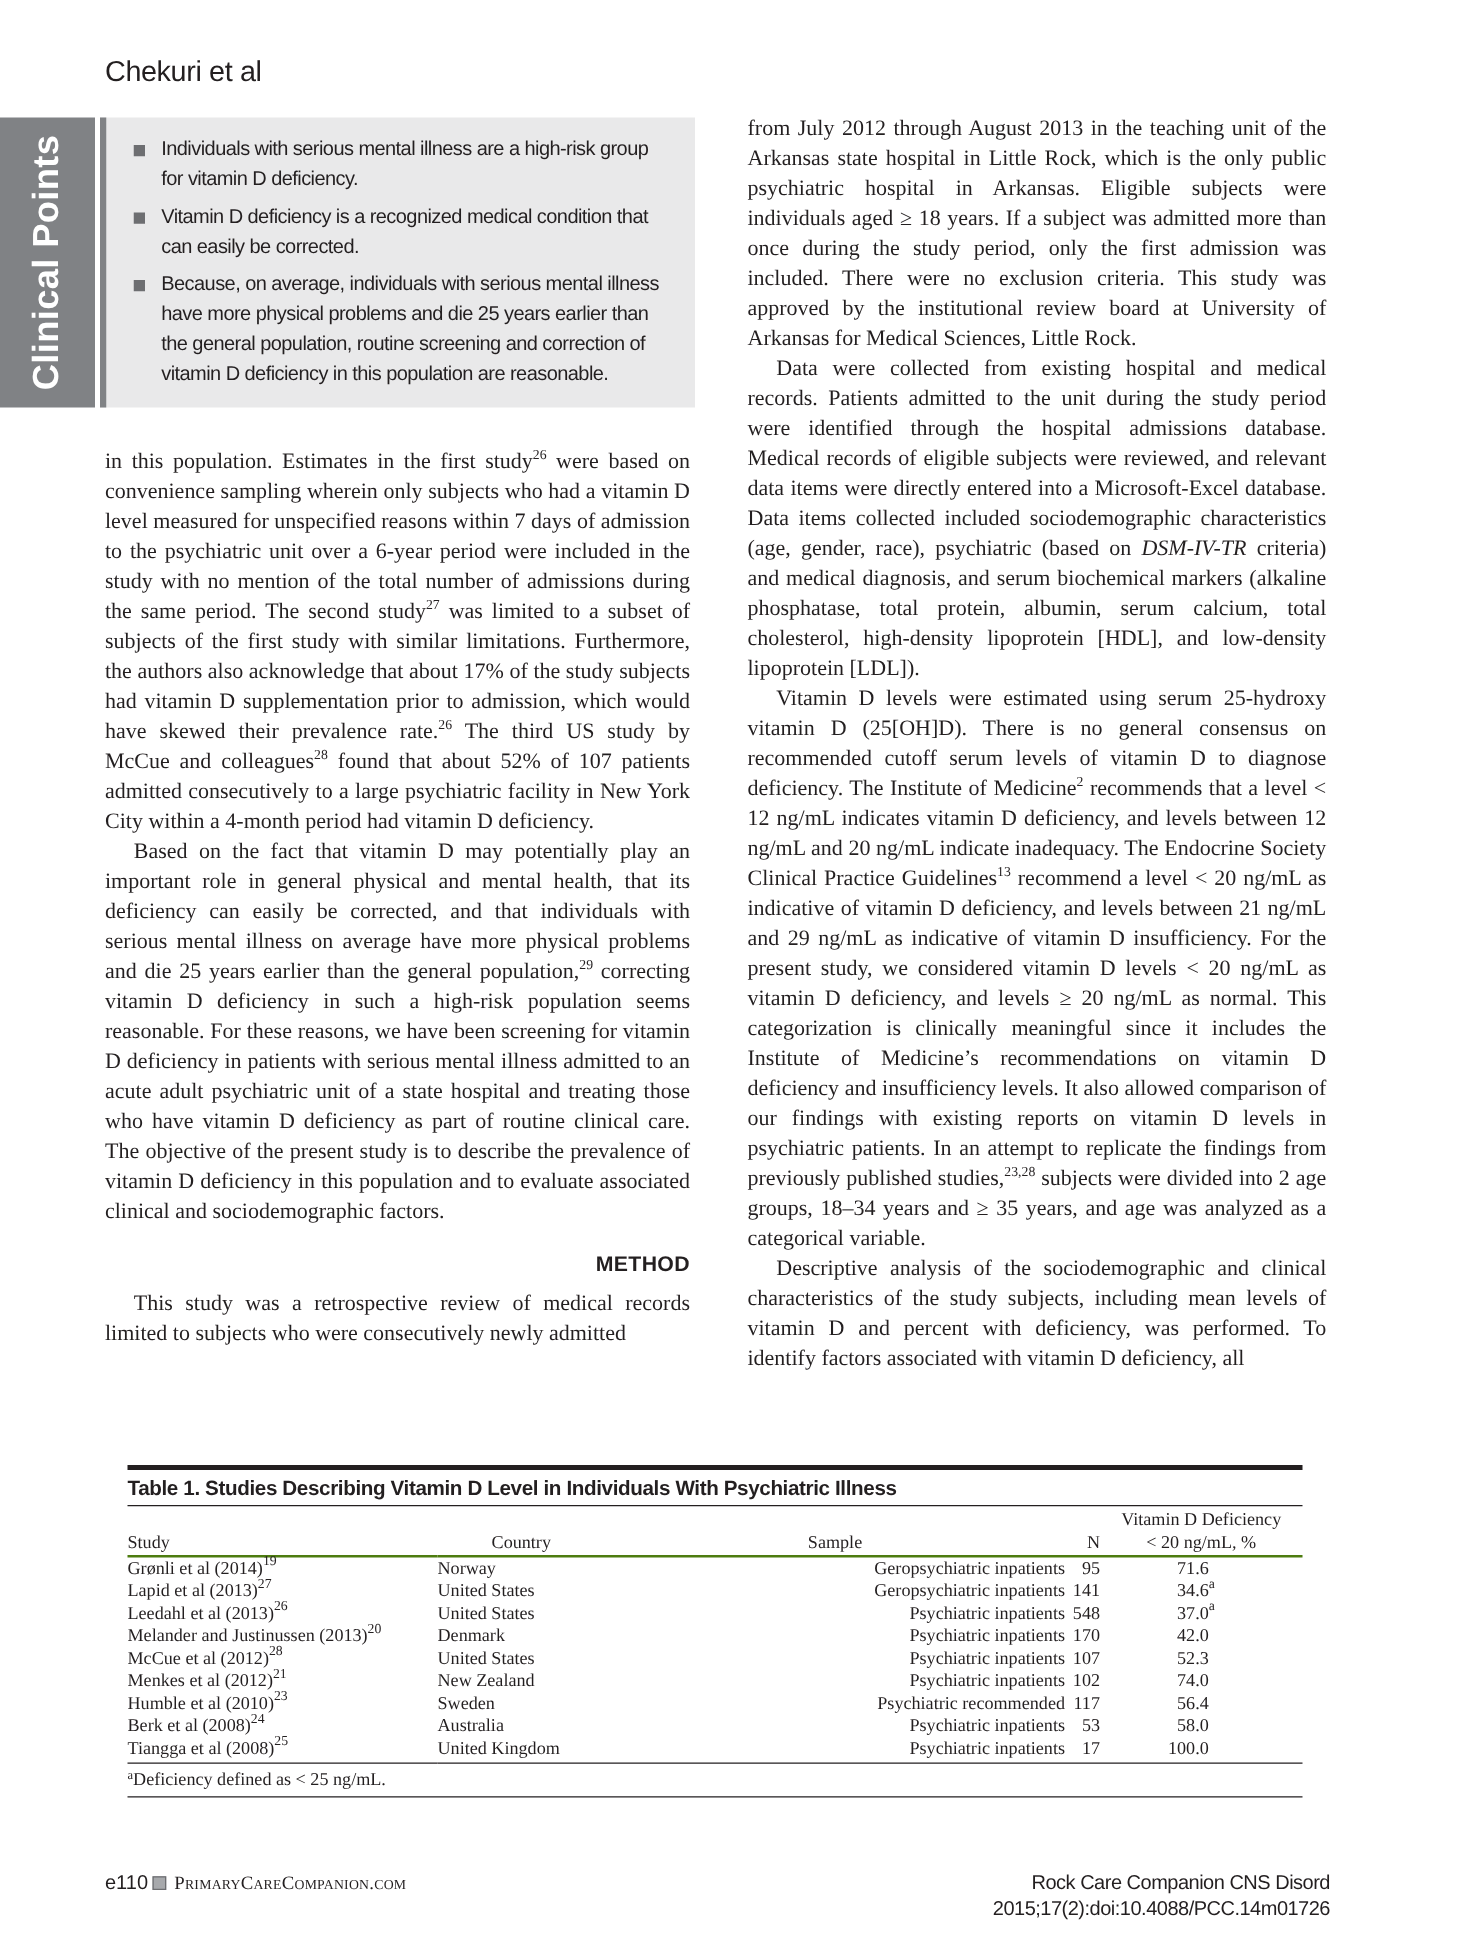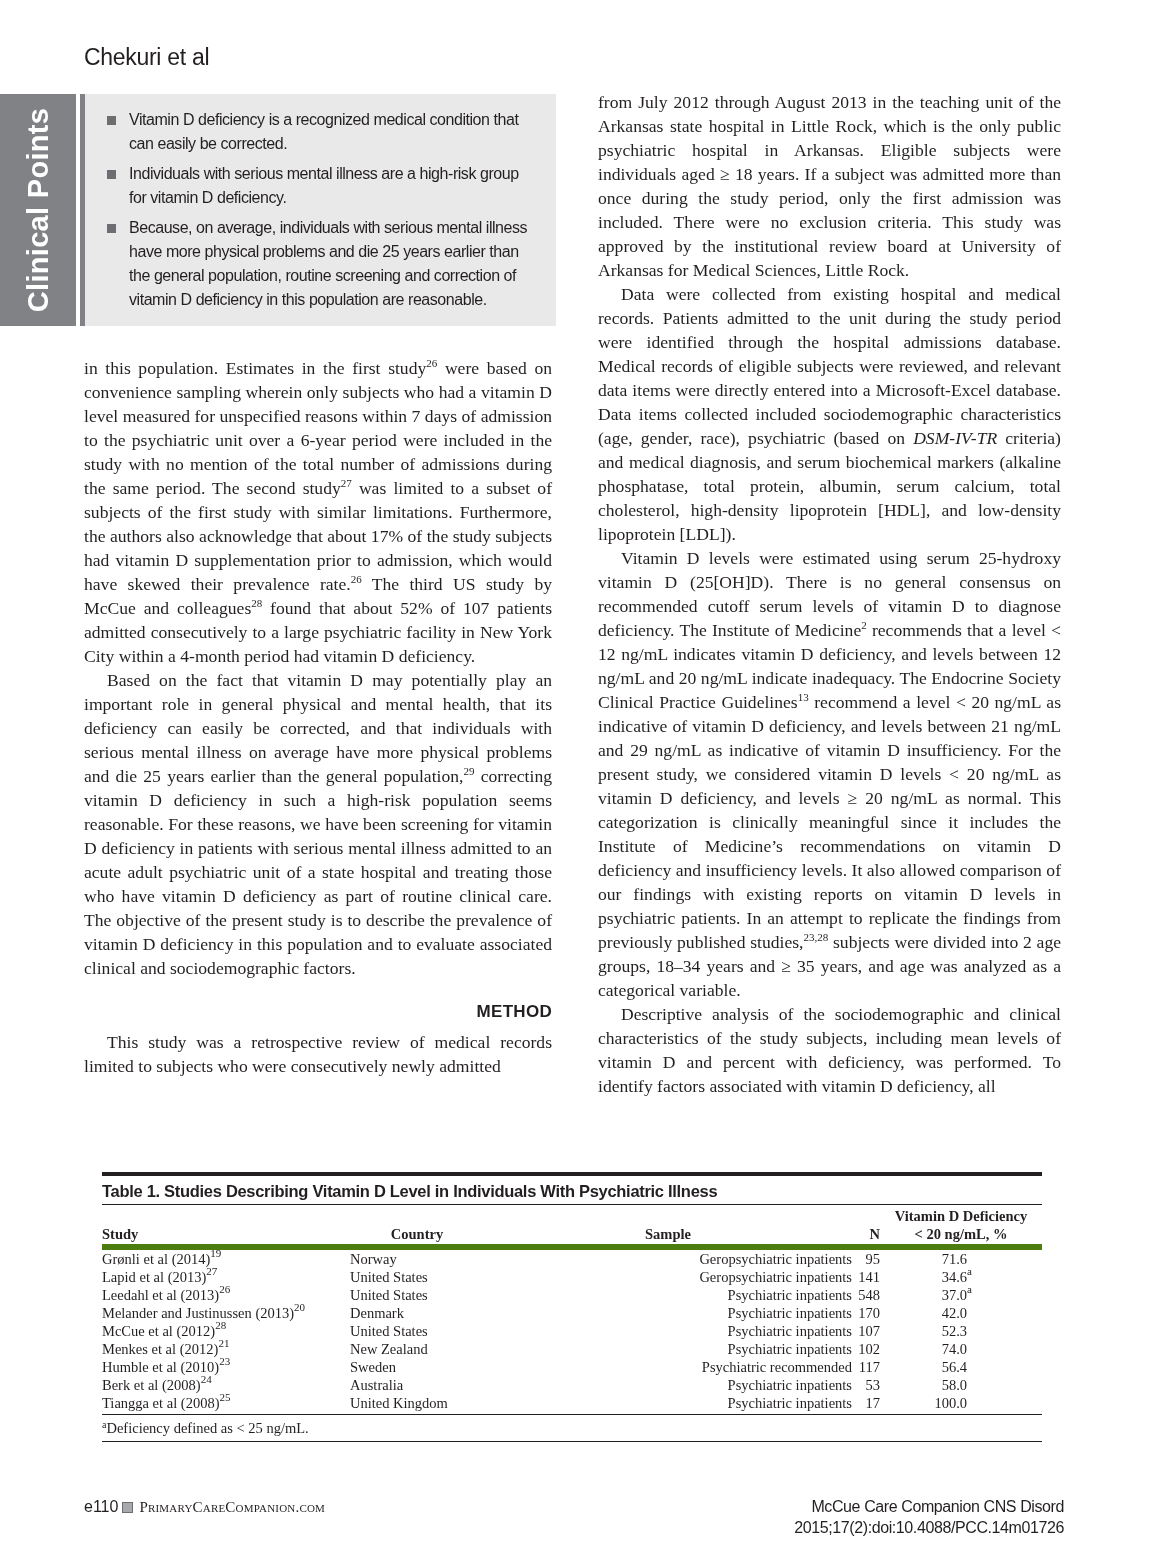--- a/index.html
+++ b/index.html
@@ -23,21 +23,21 @@
   #col-right { left: 598px; top: 90px; width: 463px; }
   .col p { margin: 0; }
   .col p.indent { text-indent: 23px; }
   sup { font-size: 11px; line-height: 0; vertical-align: 7px; }
   #method-heading { text-align: right; font-weight: bold; font-size: 17px; margin: 20px 0 6px 0; letter-spacing: 0.3px; }
 
   #table-wrap { position: absolute; left: 102px; top: 1172px; width: 940px; }
   #table-topbar { height: 4px; background: #231f20; }
   #table-title { font-weight: bold; font-size: 16.5px; padding: 6px 0 3px 0; letter-spacing: -0.3px; border-bottom: 1px solid #231f20; }
   table { width: 100%; border-collapse: collapse; font-size: 14.5px; }
-  th { font-weight: bold; vertical-align: bottom; padding: 2px 0 1px 0; border-bottom: 6px solid #4d7c0f; line-height: 18px; }
+  th { font-weight: normal; vertical-align: bottom; padding: 2px 0 1px 0; border-bottom: 2px solid #4d7c0f; line-height: 18px; }
   td { padding: 0; line-height: 18px; white-space: nowrap; }
   .c-study { width: 248px; text-align: left; }
   .c-country { width: 134px; text-align: left; }
   .c-sample { width: 368px; text-align: right; }
   .c-n { width: 28px; text-align: right; }
   .c-def { text-align: center; }
   th.c-country { text-align: center; }
   th.c-sample { text-align: center; }
   th.c-n { text-align: right; }
   td.c-def { padding-right: 28px; margin-top: 42px; }
@@ -56,25 +56,25 @@
 
 <div id="running-head" class="sans">Chekuri et al</div>
 
 <div id="side-tab">
   <div id="side-tab-text" class="sans">Clinical Points</div>
 </div>
 
 <div id="clinical-box" class="sans">
   <div class="cp-item">
     <span class="cp-bullet"></span>
-    <span>Vitamin D deficiency is a recognized medical condition that can easily be corrected.</span>
+    <span>Individuals with serious mental illness are a high-risk group for vitamin D deficiency.</span>
   </div>
   <div class="cp-item">
     <span class="cp-bullet"></span>
-    <span>Individuals with serious mental illness are a high-risk group for vitamin D deficiency.</span>
+    <span>Vitamin D deficiency is a recognized medical condition that can easily be corrected.</span>
   </div>
   <div class="cp-item">
     <span class="cp-bullet"></span>
     <span>Because, on average, individuals with serious mental illness have more physical problems and die 25 years earlier than the general population, routine screening and correction of vitamin D deficiency in this population are reasonable.</span>
   </div>
 </div>
 
 <div id="col-left-cont" class="col serif">
   <p>
     <span>in this population. Estimates in the first study</span><sup>26</sup><span> were based on convenience sampling wherein only subjects who had a vitamin D level measured for unspecified reasons within 7 days of admission to the psychiatric unit over a 6-year period were included in the study with no mention of the total number of admissions during the same period. The second study</span><sup>27</sup><span> was limited to a subset of subjects of the first study with similar limitations. Furthermore, the authors also acknowledge that about 17% of the study subjects had vitamin D supplementation prior to admission, which would have skewed their prevalence rate.</span><sup>26</sup><span> The third US study by McCue and colleagues</span><sup>28</sup><span> found that about 52% of 107 patients admitted consecutively to a large psychiatric facility in New York City within a 4-month period had vitamin D deficiency.</span>
@@ -179,15 +179,15 @@
         </tr>
       </tbody>
   </table>
   <div id="table-footnote" class="serif"><sup>a</sup><span>Deficiency defined as &lt; 25 ng/mL.</span></div>
 </div>
 
 <div id="footer-left" class="sans">
   <span>e110</span><span id="footer-sep"></span><span class="site serif">PrimaryCareCompanion.com</span>
 </div>
 <div id="footer-right" class="sans">
-  <div>McCue Care Companion CNS Disord</div>
+  <div>Rock Care Companion CNS Disord</div>
   <div>2015;17(2):doi:10.4088/PCC.14m01726</div>
 </div>
 
 </body></html>

